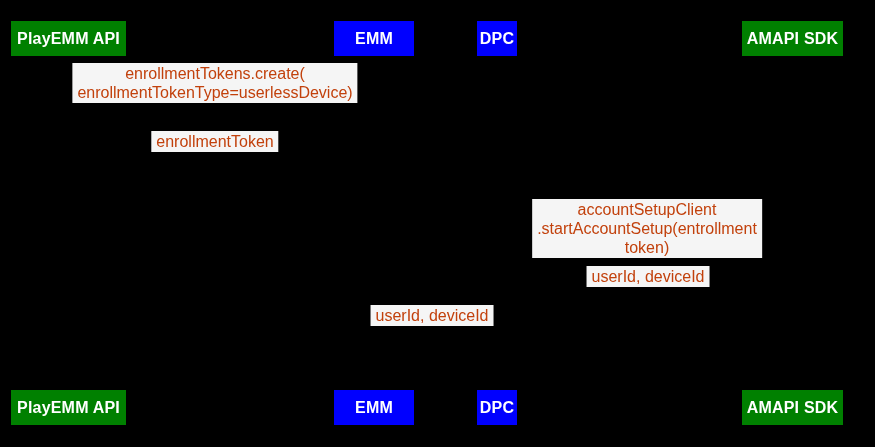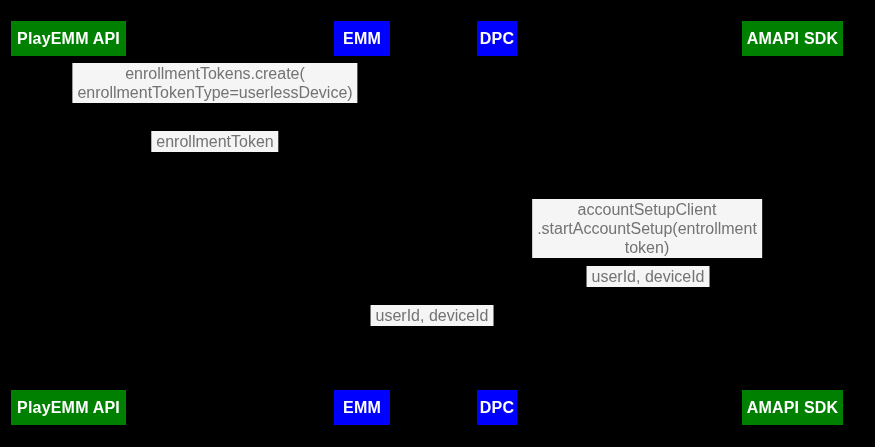--- a/index.html
+++ b/index.html
@@ -16,28 +16,28 @@
     display:flex;align-items:center;justify-content:center;
     color:#fff;
     font-size:16px;
     letter-spacing:0.2px;
     box-sizing:border-box;
     font-weight:bold;
   }
   .row-top .actor{top:21px;}
   .row-bottom .actor{top:390px;}
   .a1{left:11px;width:115px;}
-  .a2{left:334px;width:56px;}
+  .a2{left:334px;width:80px;}
   .a3{left:477px;width:40px;}
   .a4{left:742px;width:101px;}
   .msg{
     position:absolute;
     transform:translateX(-50%);
     background:#f5f5f5;
-    color:#737373;
+    color:#c2410c;
     font-size:16px;
     line-height:19px;
     padding:1px 5px;
     text-align:center;
     white-space:pre-line;
   }
   .m1{left:215px;top:63px;}
   .m2{left:215px;top:131px;}
   .m3{left:431px;top:170px;}
   .m4{left:647px;top:199px;}

